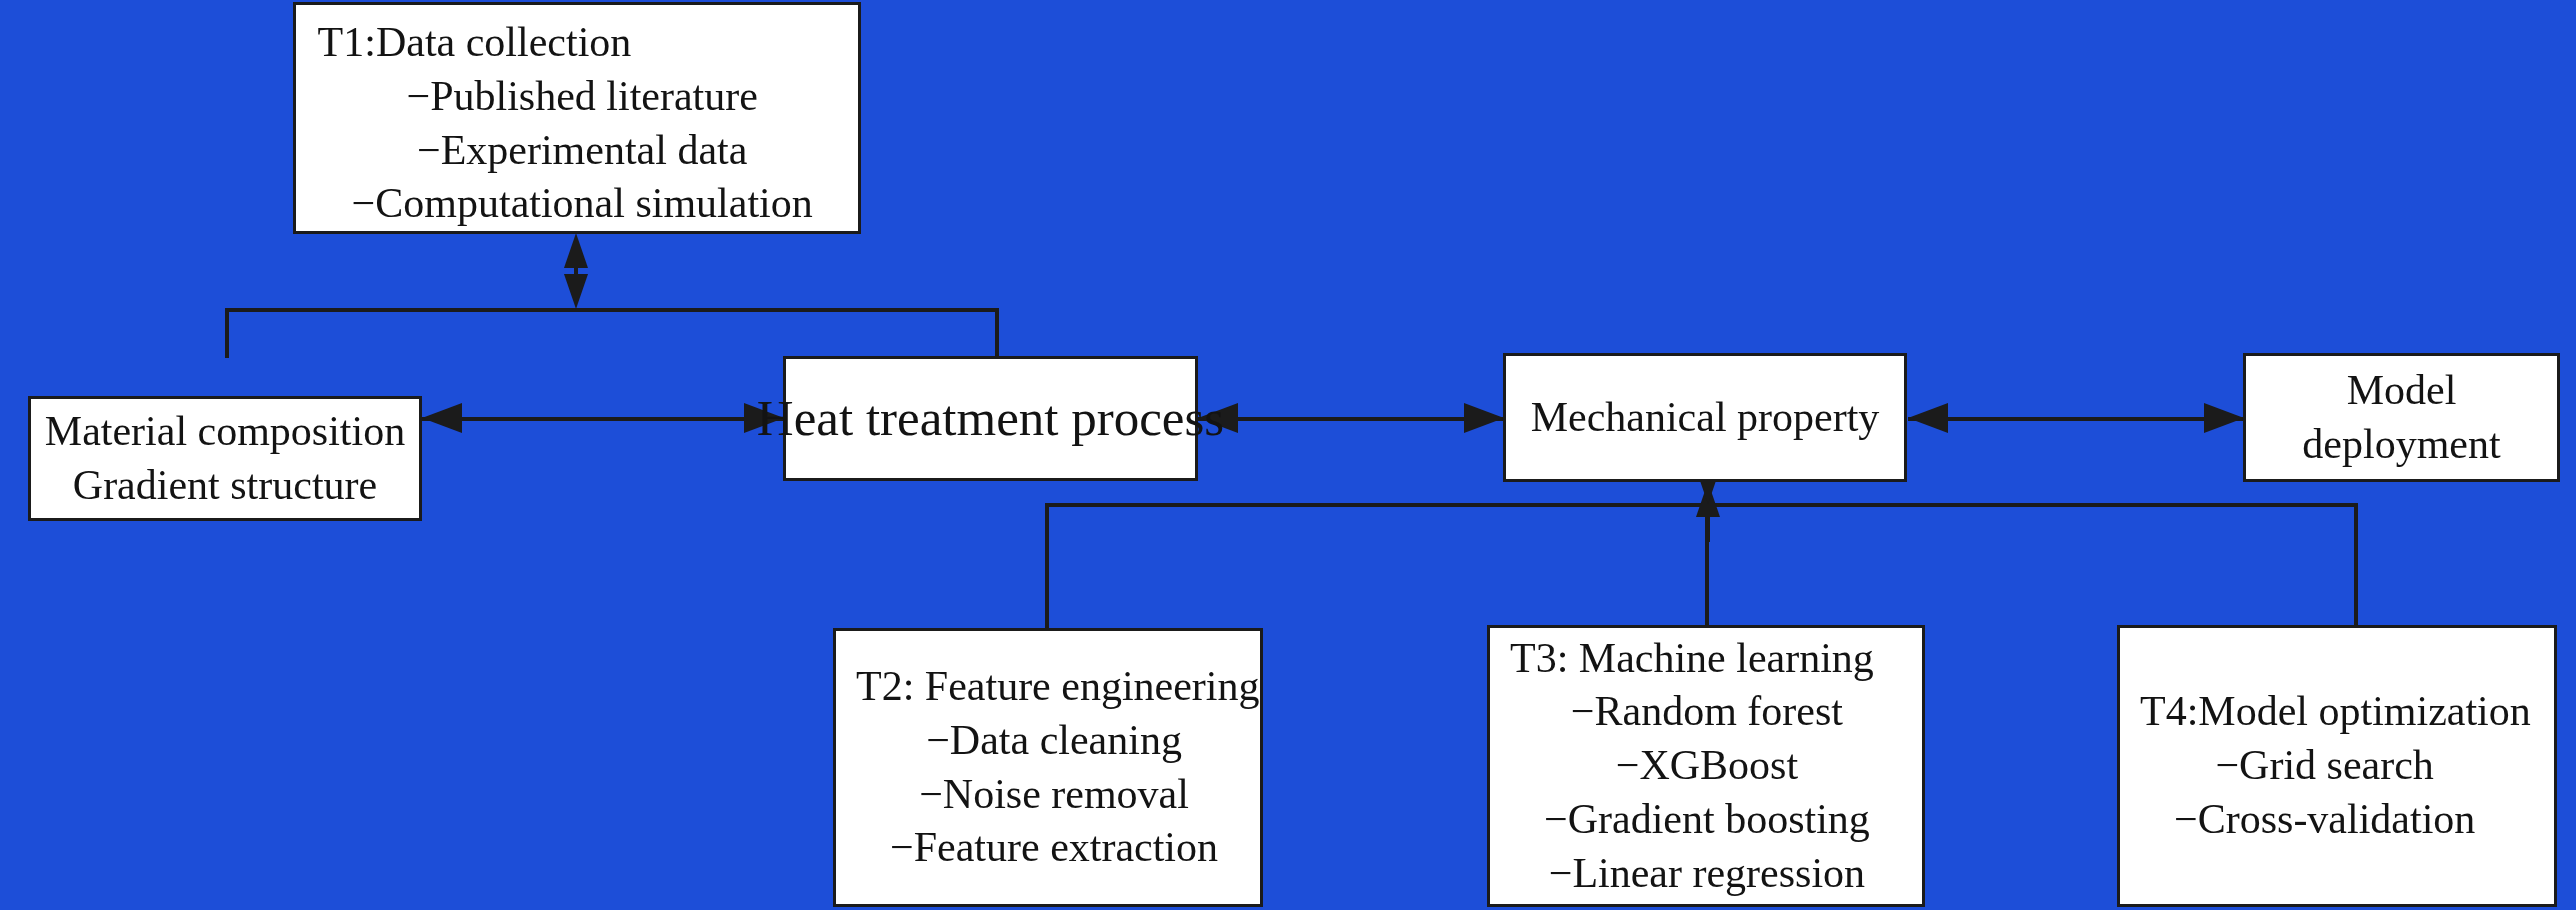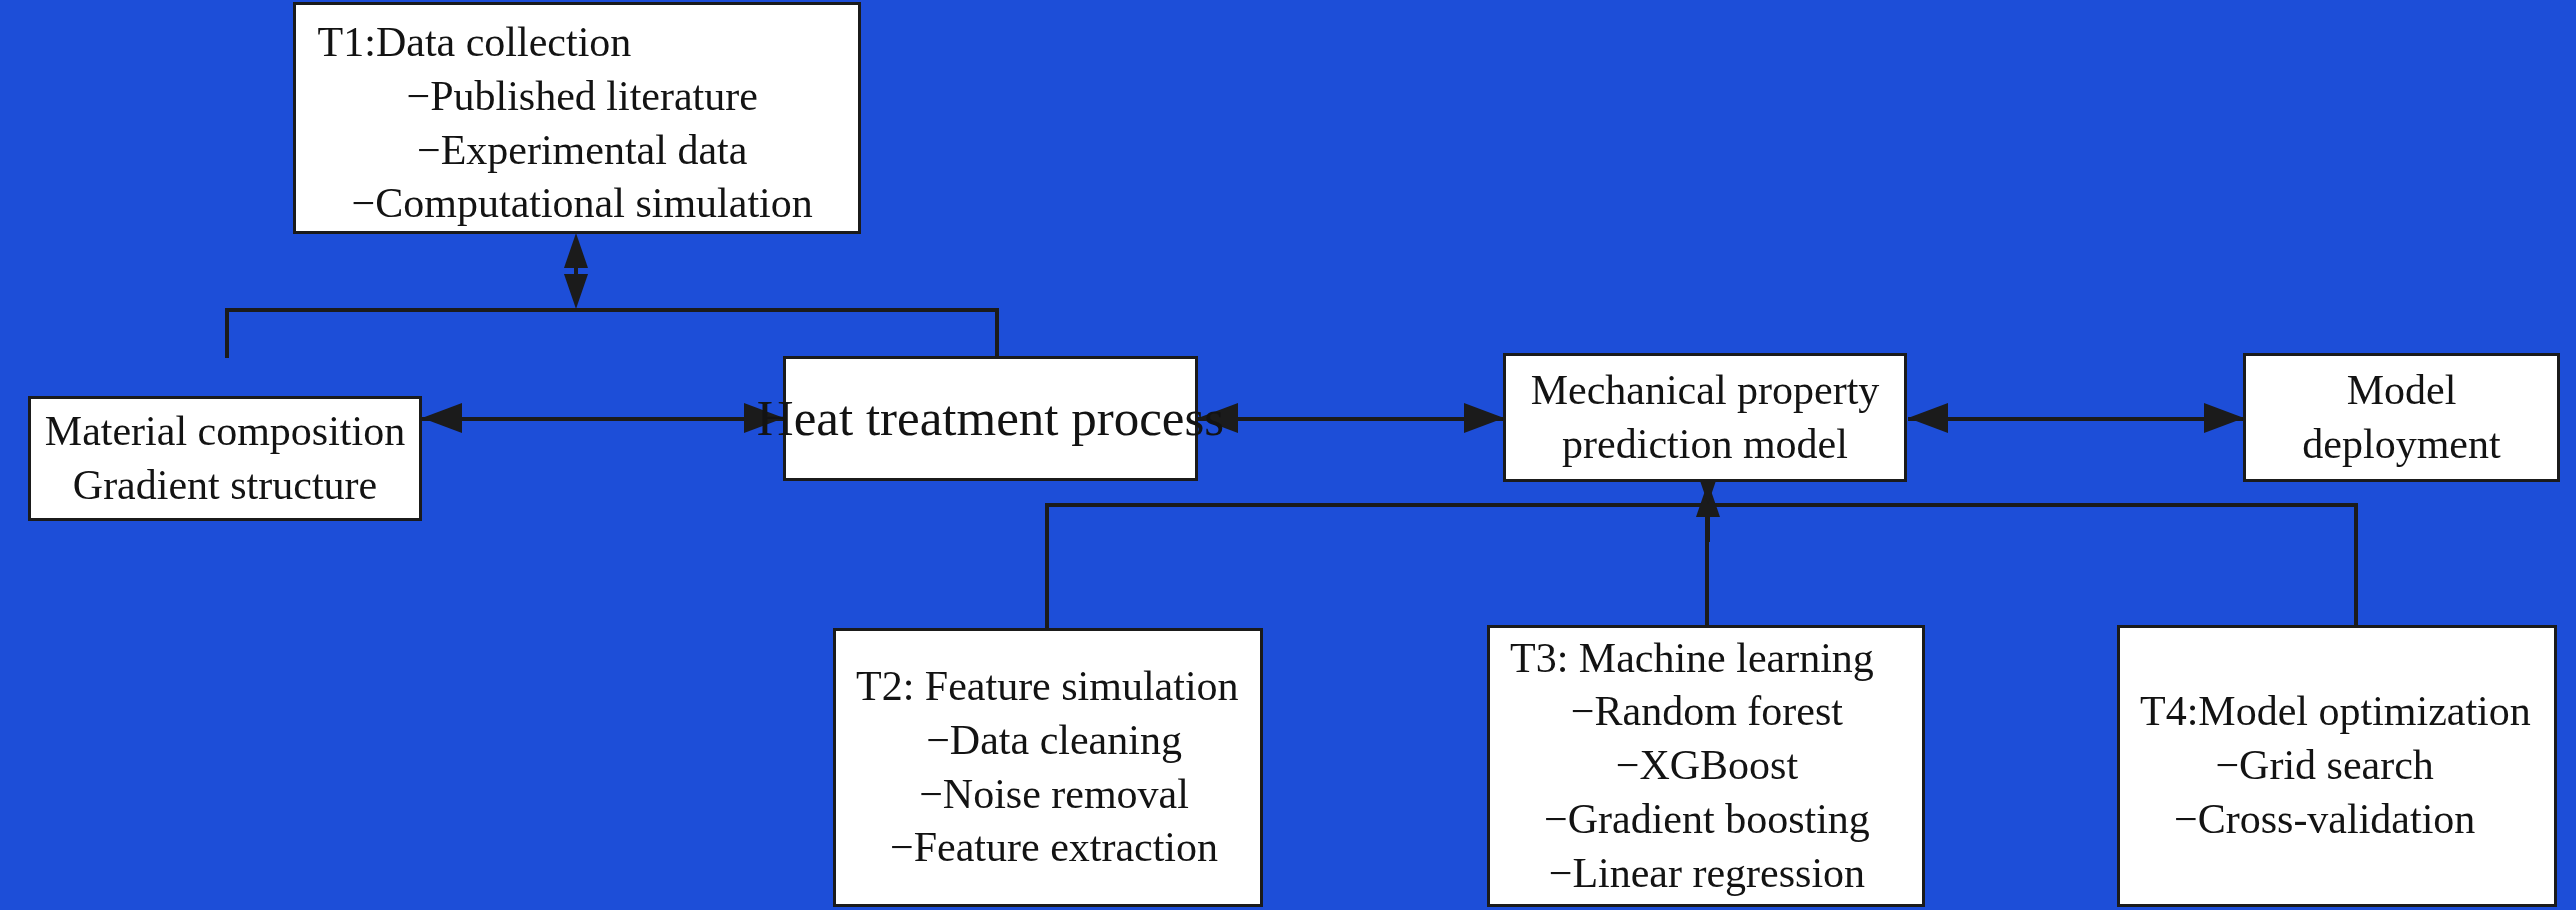--- a/index.html
+++ b/index.html
@@ -150,30 +150,29 @@
     <div class="title">Material composition</div>
     <div class="title">Gradient structure</div>
   </div>
 
   <div class="node centered" id="node-heat">
     <div class="title">Heat treatment process</div>
   </div>
 
   <div class="node centered" id="node-mech">
     <div class="title">Mechanical property</div>
-    <div class="title">prediction model</div>
   </div>
 
   <div class="node centered" id="node-deploy">
     <div class="title">Model</div>
     <div class="title">deployment</div>
   </div>
 
   <div class="node listed" id="node-t2">
-    <div class="title">T2: Feature simulation</div>
+    <div class="title">T2: Feature engineering</div>
     <div class="bullets">
       <div class="bullet">−Data cleaning</div>
       <div class="bullet">−Noise removal</div>
       <div class="bullet">−Feature extraction</div>
     </div>
   </div>
 
   <div class="node listed" id="node-t3">
     <div class="title">T3: Machine learning</div>
     <div class="bullets">

